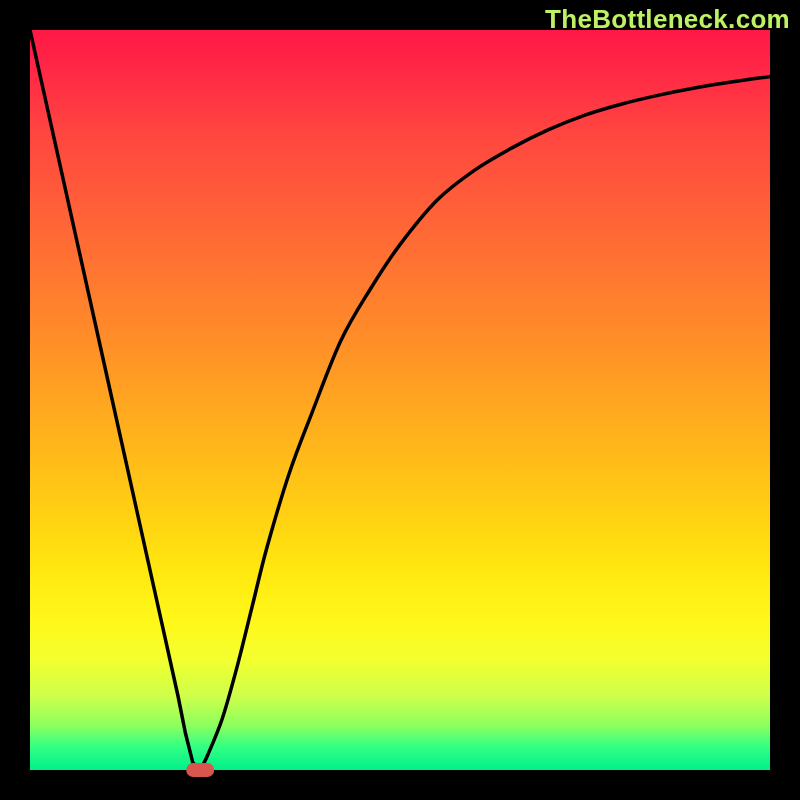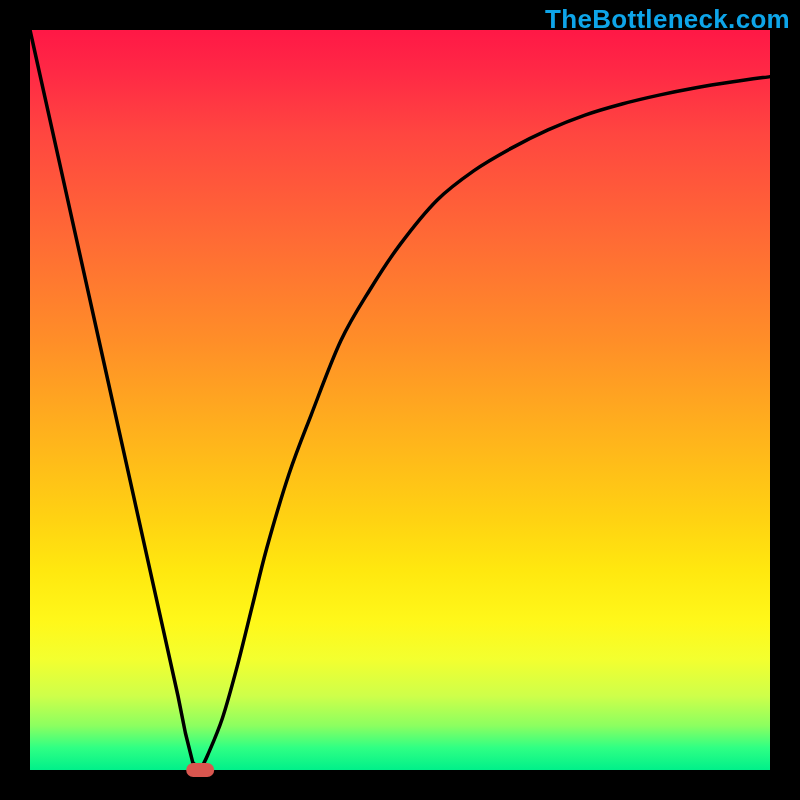--- a/index.html
+++ b/index.html
@@ -14,21 +14,21 @@
   .frame {
     position: relative;
     width: 800px;
     height: 800px;
     background: #000;
   }
   .watermark {
     position: absolute;
     top: 4px;
     right: 10px;
-    color: #0ea5e9;
+    color: #bef264;
     font-size: 26px;
     font-weight: 600;
     letter-spacing: 0.3px;
     z-index: 5;
     user-select: none;
   }
   .plot-area {
     position: absolute;
     left: 30px;
     top: 30px;

